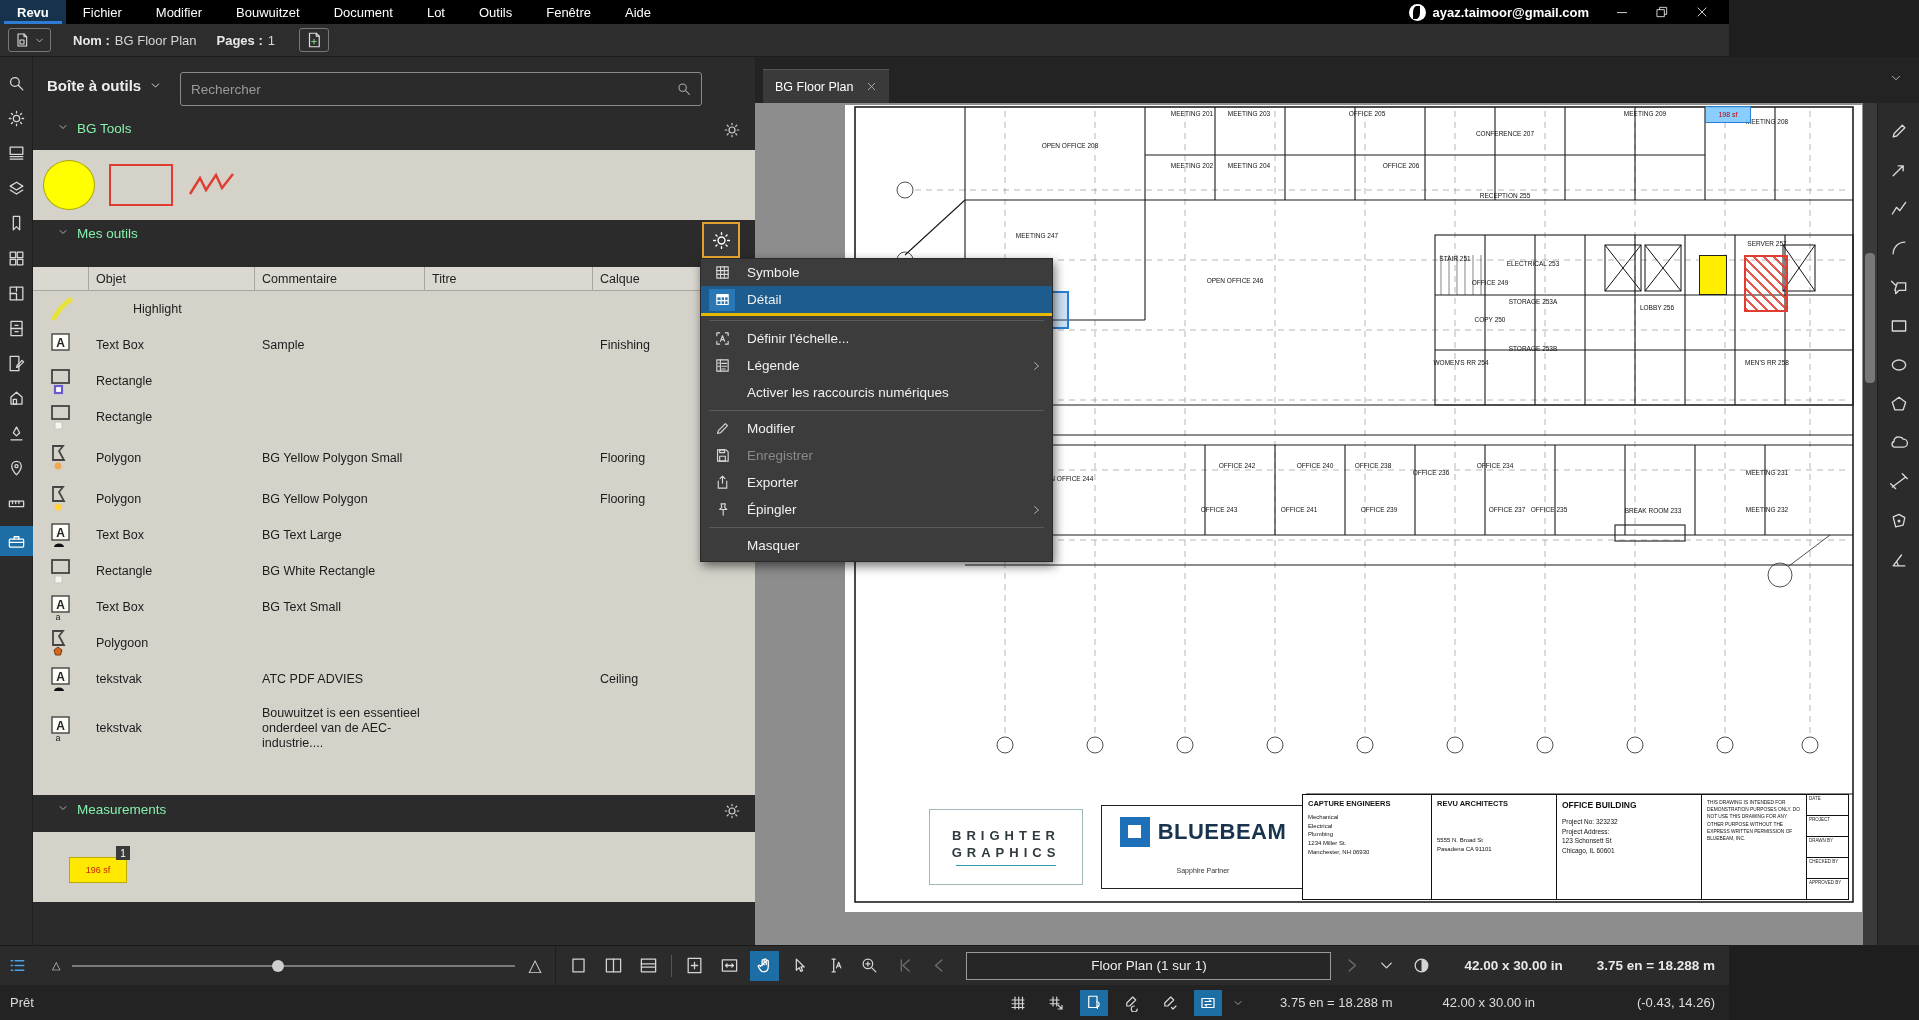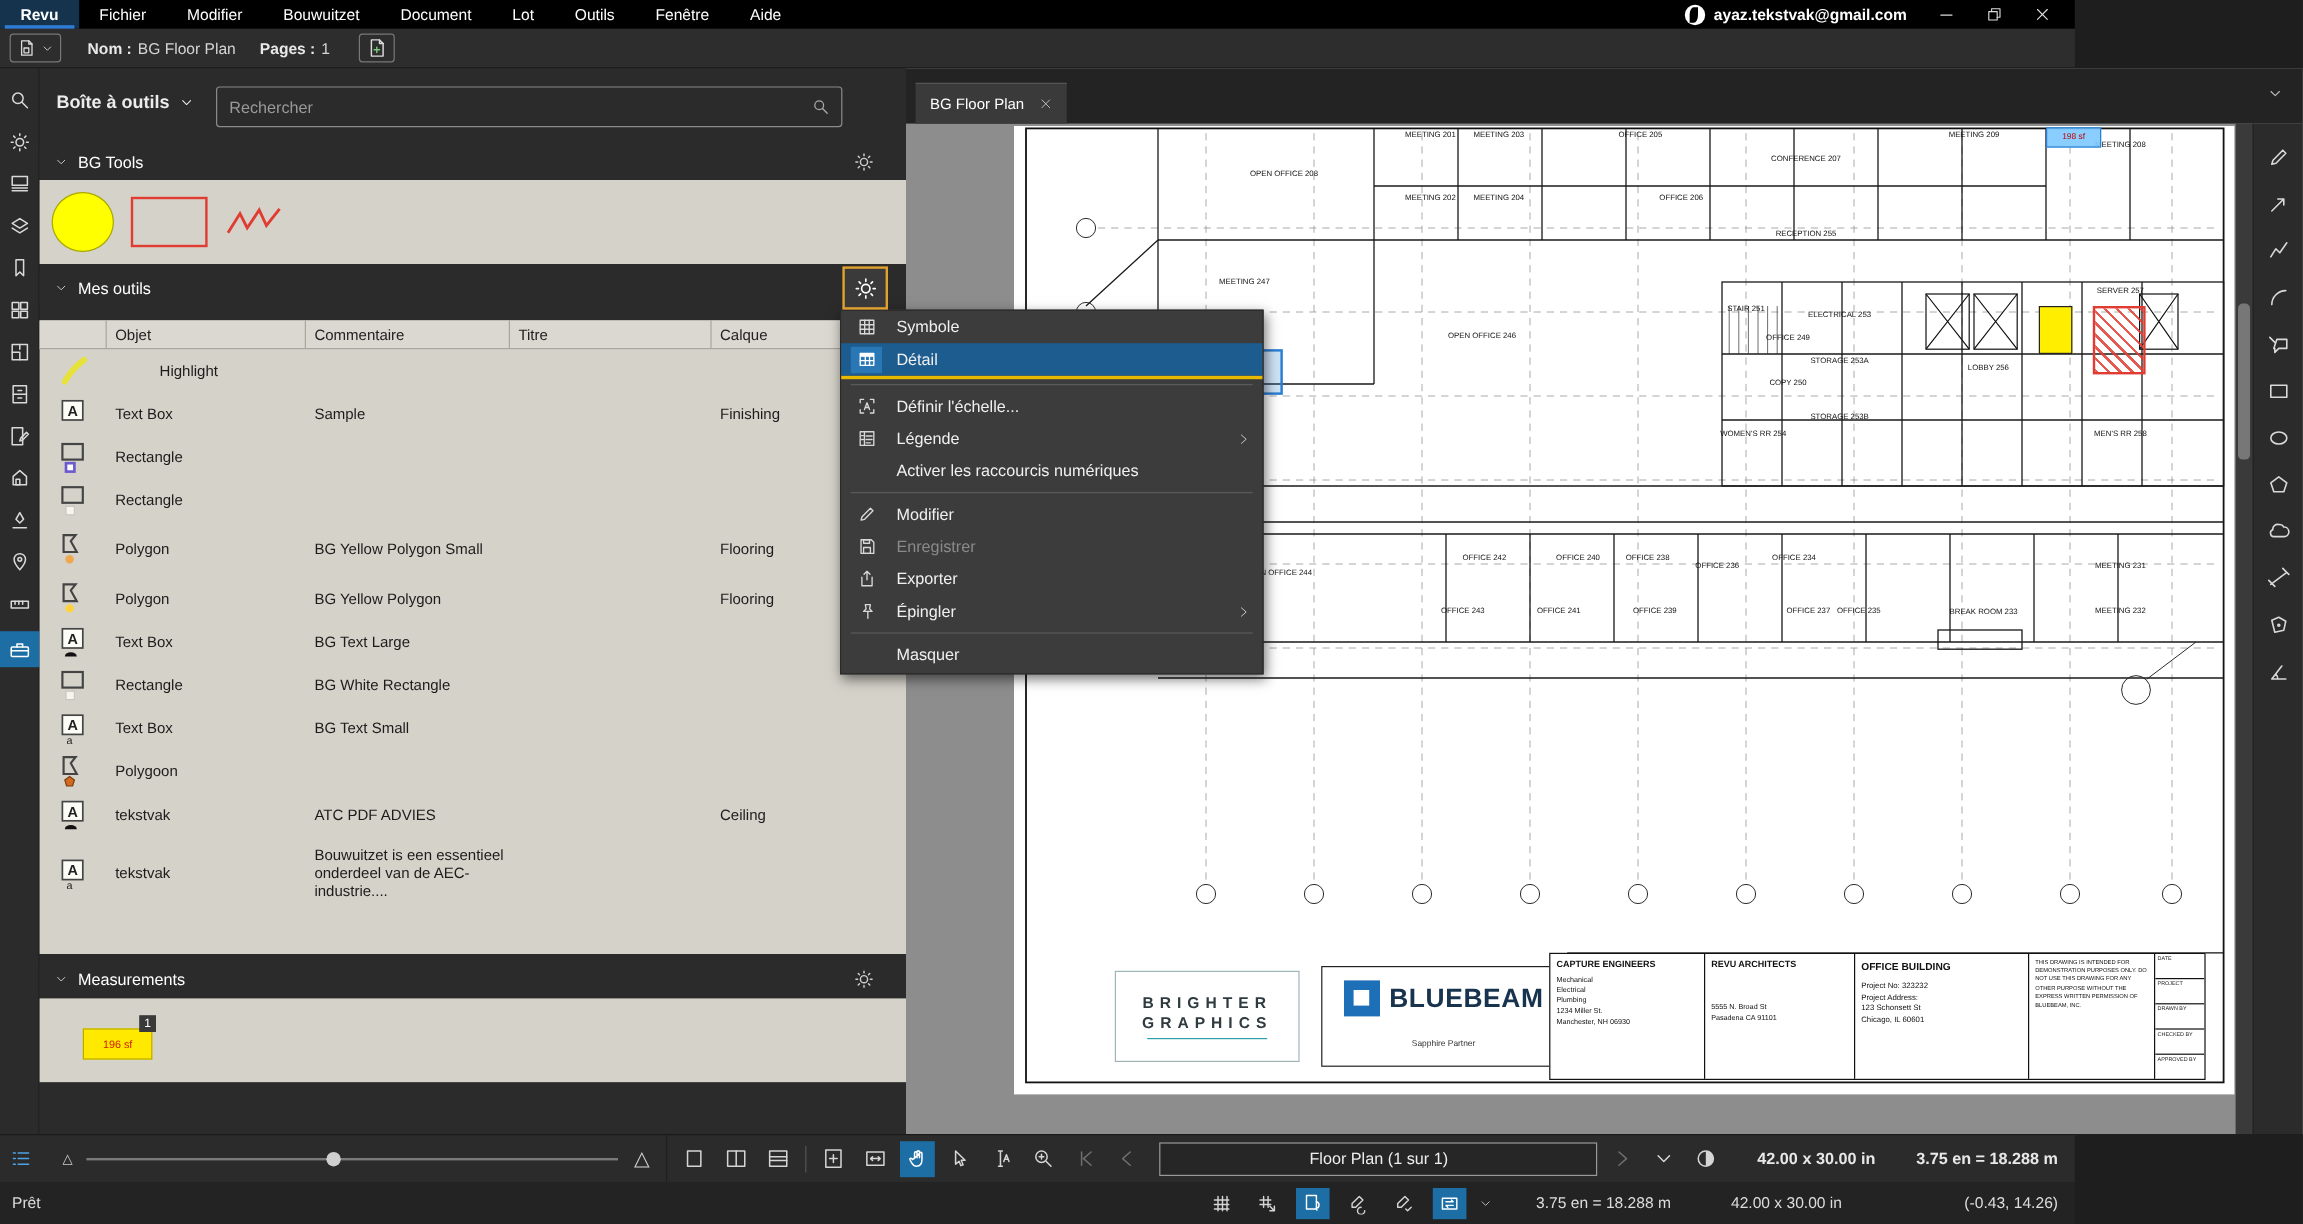--- a/index.html
+++ b/index.html
@@ -44,22 +44,22 @@
   .panel-head { position:absolute; left:0; top:0; width:100%; height:56px; display:flex; align-items:center; }
   .panel-title { font-size:15px; font-weight:bold; margin-left:14px; display:flex; align-items:center; gap:8px; }
   .panel-title .ic { width:13px; height:13px; }
   .searchbox { position:absolute; left:147px; top:15px; width:522px; height:34px; border:1px solid #8a8a8a;
     border-radius:3px; background:#2b2b2b; display:flex; align-items:center; }
   .searchbox input { flex:1; background:transparent; border:none; outline:none; color:#ddd;
     font-size:13.5px; padding:0 10px; font-family:"Liberation Sans",sans-serif; }
   .searchbox input::placeholder { color:#9a9a9a; }
   .searchbox .ic { width:16px; height:16px; margin-right:9px; color:#aaa; }
 
-  .sect-head { position:absolute; left:0; width:100%; height:28px; display:flex; align-items:center;
-    font-size:13.5px; color:#ffffff; background:#2b2b2b; }
+  .sect-head { position:absolute; left:12px; width:100%; height:28px; display:flex; align-items:flex-start;
+    font-size:13.5px; color:#86efac; background:#2b2b2b; }
   .sect-head .chev { width:12px; height:12px; margin:0 8px 0 12px; color:#ccc; }
   .sect-gear { position:absolute; right:26px; width:18px; height:18px; color:#cfcfcf; }
 
   .bg-tools-content { position:absolute; left:0; top:93px; width:100%; height:70px; background:#d5d2ca;
     display:flex; align-items:center; gap:14px; padding-left:10px; }
   .chip-ellipse { width:52px; height:50px; border-radius:50%; background:#ffff00; border:1.5px solid #a8a800; }
   .chip-rect { width:64px; height:42px; border:2px solid #e03c31; }
   .chip-squiggle { width:52px; height:30px; }
 
   .tool-table { position:absolute; left:0; top:210px; width:100%; height:528px; background:#d5d2ca; color:#1c1c1c; }
@@ -103,21 +103,21 @@
   .brand1 { position:absolute; left:6px; top:15px; width:154px; height:76px; border:1px solid #9fb6b8;
     display:flex; flex-direction:column; align-items:center; justify-content:center; color:#2f3b3f; }
   .brand1 .b1 { font-size:13px; letter-spacing:5px; font-weight:bold; line-height:1.25; }
   .brand1 .rule { width:100px; height:1px; background:#2aa0a8; margin-top:4px; }
   .brand2 { position:absolute; left:178px; top:11px; width:204px; height:84px; border:1px solid #222;
     display:flex; align-items:center; justify-content:center; gap:8px; flex-wrap:wrap; padding:0 6px; }
   .bb-square { width:30px; height:30px; background:#1d70b7; position:relative; }
   .bb-square::after { content:""; position:absolute; left:8px; top:8px; width:13px; height:13px; background:#fff; }
   .bb-word { font-size:22px; font-weight:bold; color:#17334d; letter-spacing:.5px; }
   .bb-sub { width:100%; text-align:center; font-size:7px; color:#333; margin-top:-14px; }
-  .tb-table { position:absolute; left:368px; top:0; width:547px; height:106px; border:1px solid #111; display:flex; background:#fff; }
+  .tb-table { position:absolute; left:379px; top:0; width:547px; height:106px; border:1px solid #111; display:flex; background:#fff; }
   .tb-cell { border-right:1px solid #111; padding:4px 5px; font-size:6px; color:#111; line-height:1.45; overflow:hidden; }
   .tb-cell:last-child { border-right:none; }
   .tb-title { font-size:7.5px; font-weight:bold; margin-bottom:3px; }
   .tb-c1 { width:129px; } .tb-c2 { width:125px; } .tb-c3 { width:145px; }
   .tb-c4 { width:105px; font-size:4.8px; line-height:1.5; text-transform:uppercase; }
   .tb-c5 { width:41px; padding:0; display:flex; flex-direction:column; }
   .meta-row { flex:1; border-bottom:1px solid #111; font-size:4.5px; padding:1px 2px; color:#222; }
   .meta-row:last-child { border-bottom:none; }
 
   .scrollbar-v { position:absolute; left:1108px; top:46px; width:14px; height:842px; background:#3a3a3a; }
@@ -191,21 +191,21 @@
         <div class="menu-item">Bouwuitzet</div>
         <div class="menu-item">Document</div>
         <div class="menu-item">Lot</div>
         <div class="menu-item">Outils</div>
         <div class="menu-item">Fenêtre</div>
         <div class="menu-item">Aide</div>
       </div>
     <div class="tb-right">
       <div class="account">
         <span class="logo-dot"></span>
-        <span>ayaz.tekstvak@gmail.com</span>
+        <span>ayaz.taimoor@gmail.com</span>
       </div>
       <div class="winbtns">
         <svg class="ic winbtn" viewBox="0 0 24 24">
             <path d="M4 13h16"></path>
           </svg>
         <svg class="ic winbtn" viewBox="0 0 24 24">
             <rect x="4" y="8" width="12" height="12"></rect>
             <path d="M8 8V4h12v12h-4"></path>
           </svg>
         <svg class="ic winbtn" viewBox="0 0 24 24">

